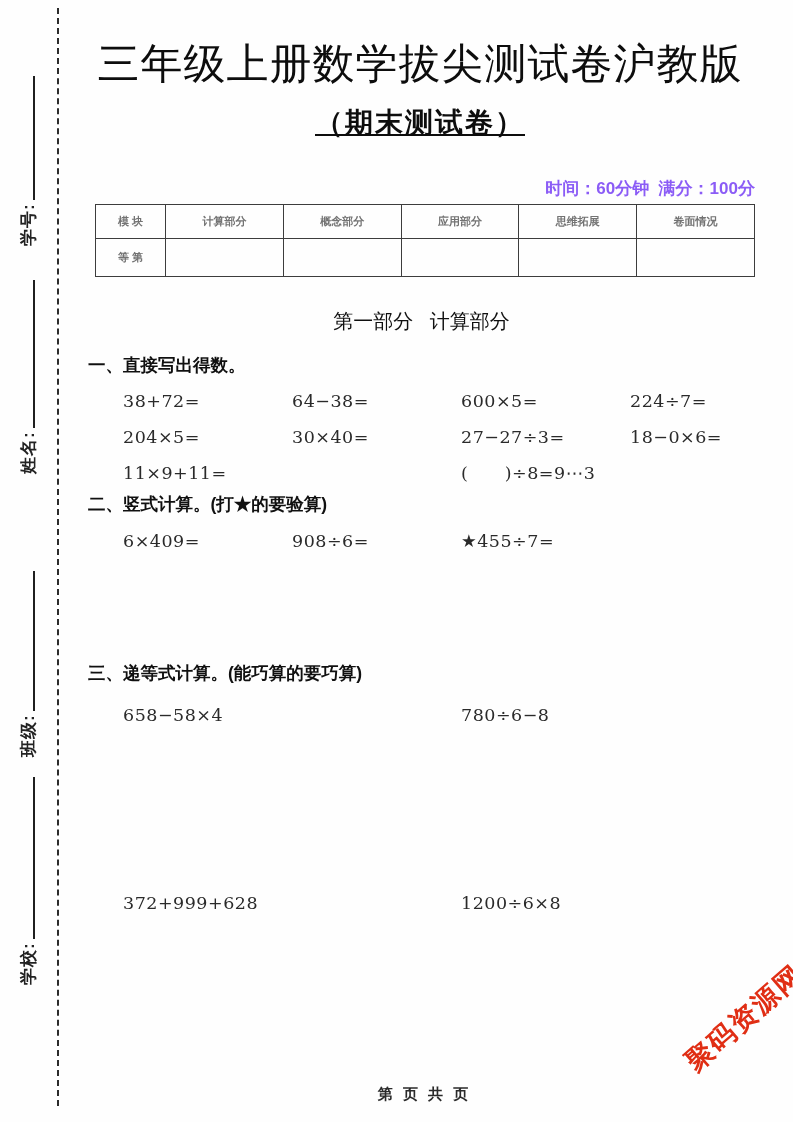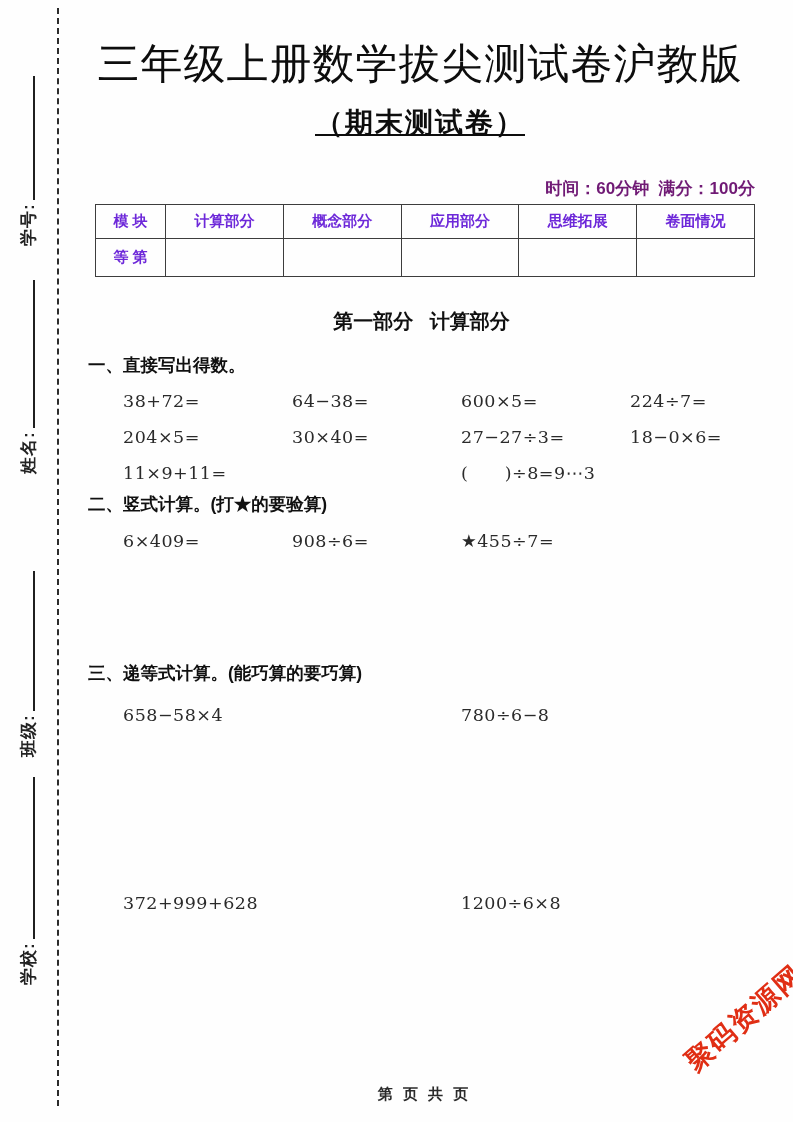--- a/index.html
+++ b/index.html
@@ -33,40 +33,40 @@
     position:absolute; top:36px; left:60px; width:720px; text-align:center;
     font-size:42px; font-weight:400; color:#0d0d0d; letter-spacing:1px;
     white-space:nowrap;
   }
   .subtitle {
     position:absolute; top:104px; left:60px; width:720px; text-align:center;
     font-size:28px; font-weight:800; color:#0d0d0d; letter-spacing:2px;text-decoration:underline;
   }
   .time-info {
     position:absolute; top:177px; left:88px; width:667px; text-align:right;
-    font-size:17px; font-weight:600; color:#701a75; white-space:pre;
+    font-size:17px; font-weight:600; color:#8b5cf6; white-space:pre;
   }
 
   
   .score-table {
     position:absolute; top:204px; left:95px; width:660px;
     border-collapse:collapse; table-layout:fixed;
   }
   .score-table th, .score-table td {
     border:1.6px solid #3d3d3d; text-align:center;
-    font-size:15px; font-weight:600; color:#6d28d9; white-space:pre;
+    font-size:11px; font-weight:600; color:#737373; white-space:pre;
   }
   .score-table col.c-module { width:70px; }
   .score-table tr.hdr  th { height:34px; }
   .score-table tr.vals td { height:38px; }
 
   
   .section-heading {
     position:absolute; top:308px; left:88px; width:667px; text-align:center;
-    font-size:20px; font-weight:700; color:#101010; white-space:pre;
+    font-size:20px; font-weight:400; color:#101010; white-space:pre;
   }
   .q-heading {
     position:absolute; left:88px;
     font-size:17.5px; font-weight:800; color:#101010; white-space:pre;
   }
   .qh-1 { top:353px; }
   .qh-2 { top:492px; }
   .qh-3 { top:661px; }
 
   .expr-grid {

